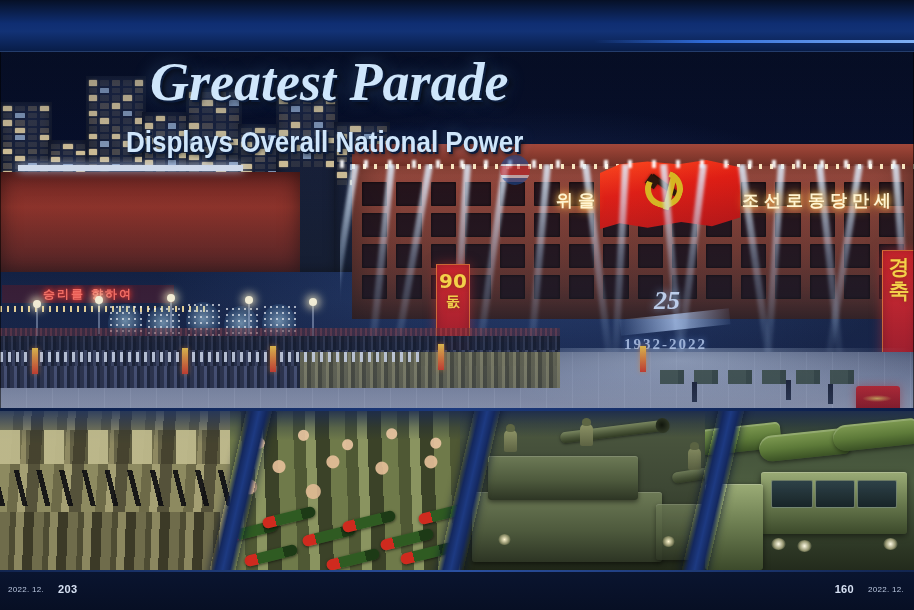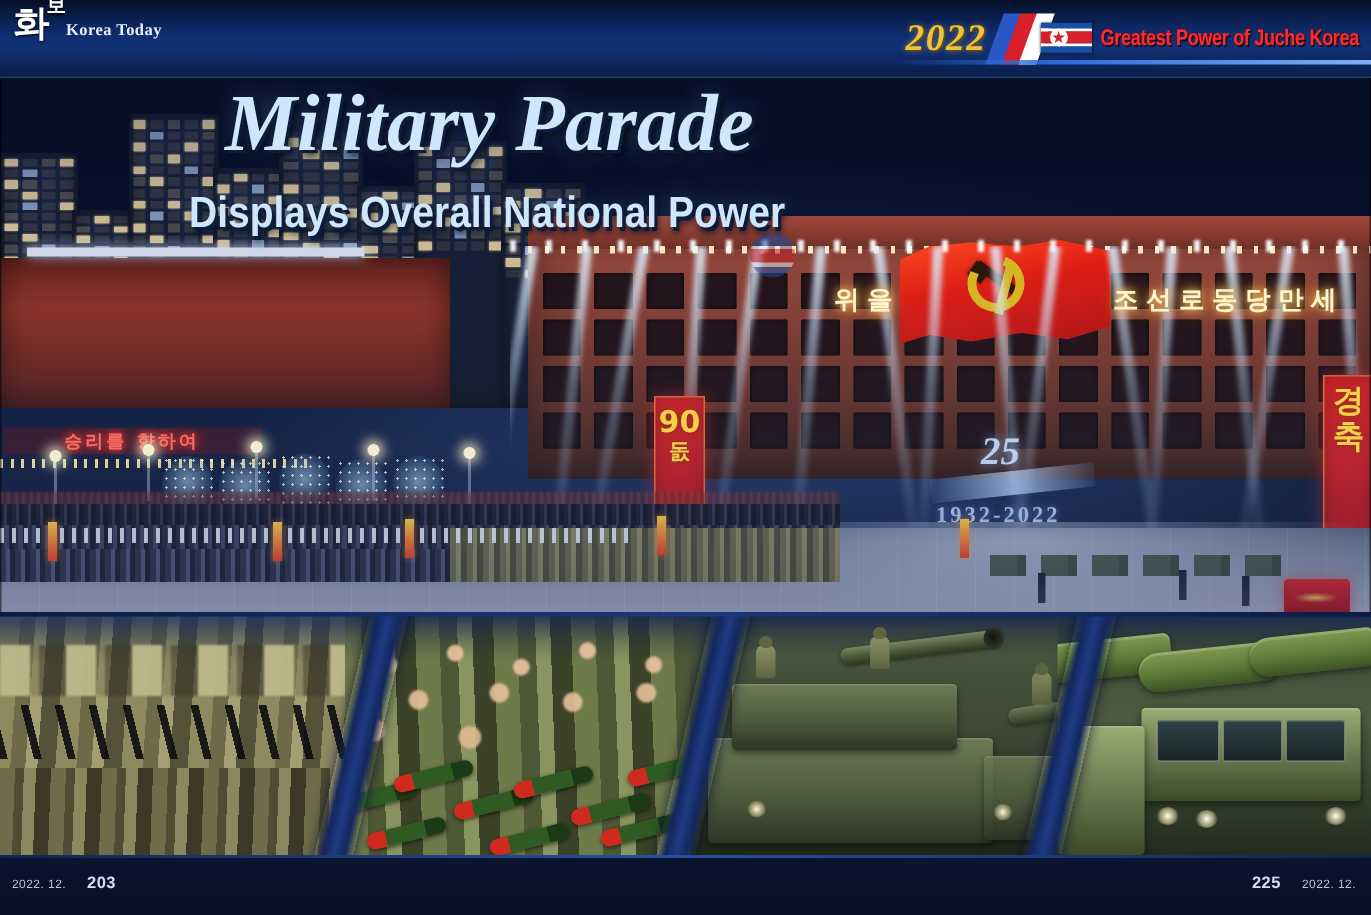--- a/index.html
+++ b/index.html
@@ -706,43 +706,21 @@
     border:1px solid rgba(0,0,0,0.55);
   }
 </style>
 </head>
 <body>
 
 <div id="page">
 
   <div id="masthead">
 
-    <div class="logo-block">
-      <div class="logo-ko">화<span class="sup">보</span></div>
-      <div class="logo-en">Korea Today</div>
-    </div>
-
-    <div class="mh-right">
-      <div class="mh-year">2022</div>
-      <div class="mh-slant">
-        <div class="sl sl1"></div>
-          <div class="sl sl2"></div>
-          <div class="sl sl3"></div>
-      </div>
-      <div class="mh-flag">
-        <div class="f-blue-t"></div>
-          <div class="f-white-t"></div>
-          <div class="f-red"></div>
-        <div class="f-white-b"></div>
-          <div class="f-blue-b"></div>
-        <div class="f-disc"></div>
-          <div class="f-star"></div>
-      </div>
-      <div class="mh-tag">Greatest Power of Juche Korea</div>
-    </div>
+
     <div class="mh-underline"></div>
   </div>
 
   <div id="hero">
 
     <div class="sky"></div>
 
     <div class="skyline">
       <div class="tower" style="left:0px;   width:52px;  height:170px;">
         <div class="wins" style="grid-template-columns:repeat(4,1fr);grid-template-rows:repeat(22,1fr);">
@@ -1357,21 +1335,21 @@
   </div>
 
   <div id="title-wrap">
     <div class="title-flag">
       <div class="tb1"></div>
         <div class="tw1"></div>
         <div class="tr"></div>
         <div class="tw2"></div>
         <div class="tb2"></div>
     </div>
-    <div class="title-main">Military Parade</div>
+    <div class="title-main">Greatest Parade</div>
     <div class="title-sub">Displays Overall National Power</div>
   </div>
 
   <div id="strip">
     <div class="strip-top-edge"></div>
 
     <div class="pane" id="pane1">
       <div class="pane-bg p1bg"></div>
       <div class="p1heads"></div>
       <div class="p1rifles"></div>
@@ -1427,18 +1405,18 @@
     <div class="divider" id="div2"></div>
     <div class="divider" id="div3"></div>
   </div>
 
   <div id="footer">
     <div class="foot-left">
       <span>2022. 12.</span>
       <span class="pg">203</span>
     </div>
     <div class="foot-right">
-      <span class="pg">225</span>
+      <span class="pg">160</span>
       <span>2022. 12.</span>
     </div>
   </div>
 
 </div>
 
 </body></html>

